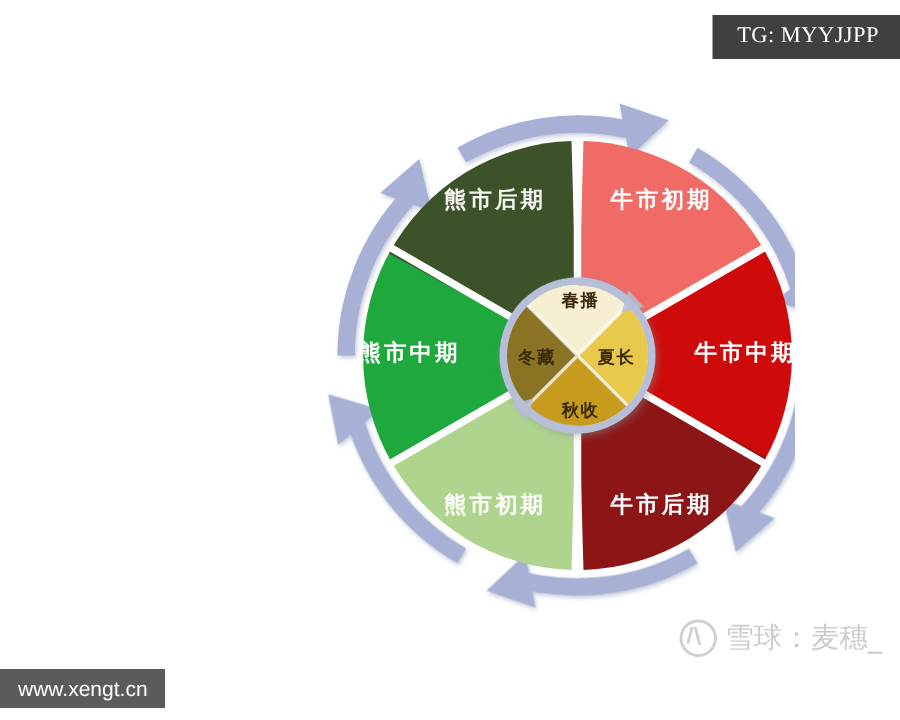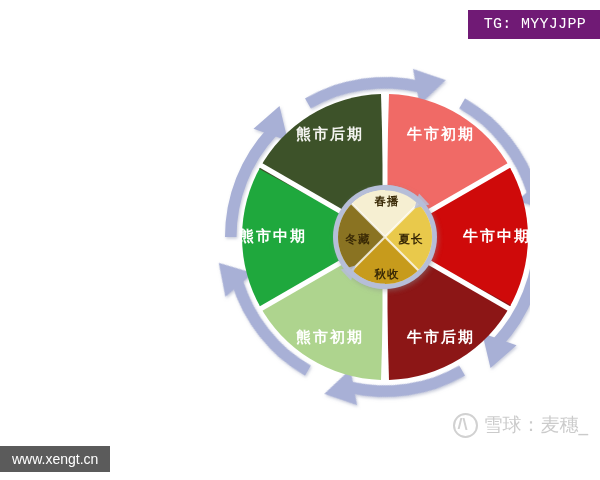--- a/index.html
+++ b/index.html
@@ -13,24 +13,24 @@
     height: 480px;
     background: #ffffff;
     overflow: hidden;
     font-family: "DejaVu Sans", "Liberation Sans", sans-serif;
   }
   
   #tg-badge {
     position: absolute;
     top: 10px;
     right: 0px;
-    background: #701a75;
+    background: #404040;
     color: #ffffff;
     font-size: 15px;
-    font-family: Liberation Mono, monospace;
+    font-family: Liberation Serif, serif;
     letter-spacing: 0.3px;
     padding: 7px 14px 7px 16px;
     line-height: 1;
     white-space: nowrap;
   }
   
   #url-badge {
     position: absolute;
     left: 0px;
     bottom: 8px;

